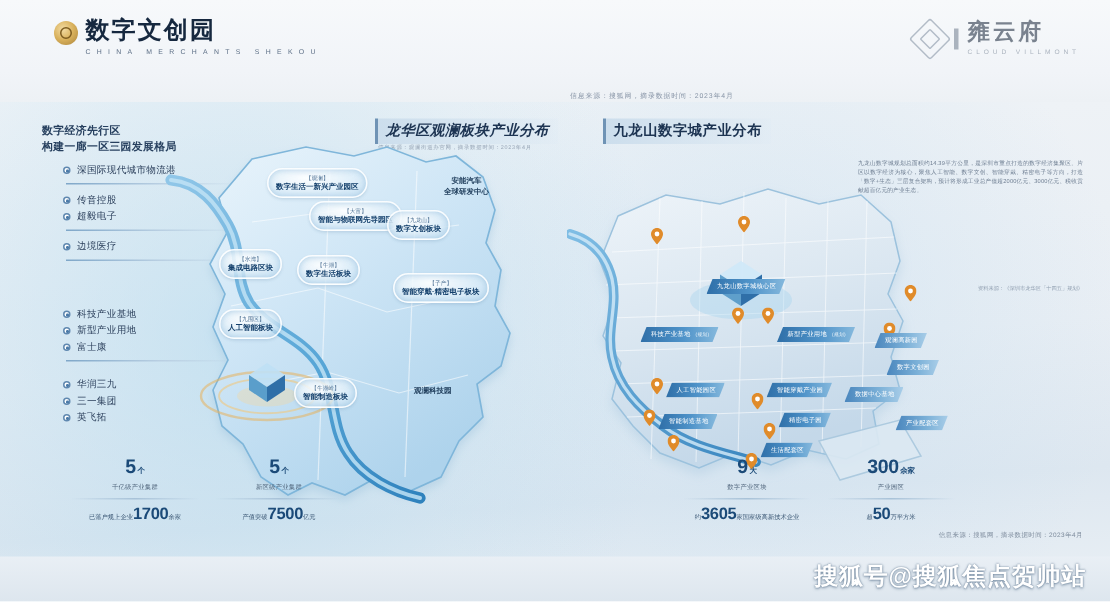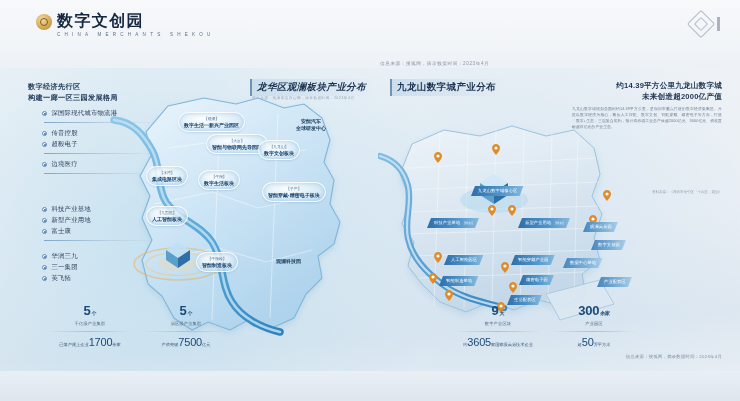--- a/index.html
+++ b/index.html
@@ -62,21 +62,21 @@
   
   .sec-head{
     position:absolute;font-size:9.5px;font-weight:bold;color:#1d3452;
     letter-spacing:.4px;white-space:nowrap;padding:2px 6px 2px 5px;
   }
   .sec-head.boxed{
     background:linear-gradient(90deg,rgba(203,221,236,.95) 0%,rgba(222,234,244,.25) 100%);
     border-left:2px solid #6f93b5;
   }
   #sec-longhua{left:250px;top:79px;font-style:italic;}
-  #sec-jiulong{left:390px;top:79px;}
+  #sec-jiulong{left:402px;top:79px;}
   .sec-note{
     position:absolute;font-size:3.6px;color:#94a2b3;letter-spacing:.5px;white-space:nowrap;
   }
   #note-longhua{left:252px;top:96px;}
 
   
   .intro{
     position:absolute;left:28px;top:82px;font-size:7.2px;font-weight:bold;
     color:#27405f;line-height:10.5px;letter-spacing:.3px;
   }
@@ -156,21 +156,21 @@
   .stat .big{
     font-size:13px;font-weight:bold;color:#1b4a78;line-height:14px;letter-spacing:-.2px;
   }
   .stat .big .unit{font-size:5px;font-weight:bold;margin-left:1px;}
   .stat .cap{font-size:4.2px;color:#54697f;margin-top:1px;letter-spacing:.2px;white-space:nowrap;}
   .stat .line{
     height:1px;margin:5px auto 4px;width:86px;
     background:linear-gradient(90deg,rgba(150,180,205,0),#a8c2d8,rgba(150,180,205,0));
   }
   .stat .foot{font-size:4.2px;color:#3c5875;white-space:nowrap;}
-  .stat .foot .num{font-size:11px;font-weight:normal;color:#1b4a78;letter-spacing:-.2px;}
+  .stat .foot .num{font-size:11px;font-weight:bold;color:#1b4a78;letter-spacing:-.2px;}
   .stat .foot .u{font-size:4.2px;color:#3c5875;}
 
   #stat1{left:44px;top:4px;width:92px;}
   #stat2{left:140px;top:4px;width:92px;}
   #stat3{left:452px;top:4px;width:92px;}
   #stat4{left:548px;top:4px;width:92px;}
 
   
   .source{
     position:absolute;right:18px;bottom:42px;
@@ -197,20 +197,24 @@
     <div class="logo-mark"></div>
     <div>
       <div class="logo-txt-main">数字文创园</div>
       <div class="logo-txt-sub">CHINA MERCHANTS SHEKOU</div>
     </div>
   </div>
 
   <div class="logo-right">
     <div class="lr-dia"></div>
     <div class="lr-bar"></div>
+    <div>
+      <div class="lr-name">雍云府</div>
+      <div class="lr-en">CLOUD VILLMONT</div>
+    </div>
   </div>
 
   <div class="headline-sub">信息来源：搜狐网，摘录数据时间：2023年4月</div>
 
   <div class="intro">
     <div>数字经济先行区</div>
     <div>构建一廊一区三园发展格局</div>
   </div>
 
   <div class="list">
@@ -537,24 +541,20 @@
   <div class="chip" style="left:439px;top:276px;">
     <span>智能制造基地</span>
   </div>
   <div class="chip lite" style="left:597px;top:277px;">
     <span>产业配套区</span>
   </div>
   <div class="chip" style="left:507px;top:295px;">
     <span>生活配套区</span>
   </div>
 
-  <div class="right-head">
-    <div>约14.39平方公里九龙山数字城</div>
-    <div>未来创造超2000亿产值</div>
-  </div>
   <div class="right-body">九龙山数字城规划总面积约14.39平方公里，是深圳市重点打造的数字经济集聚区。片区以数字经济为核心，聚焦人工智能、数字文创、智能穿戴、精密电子等方向，打造「数字+生态」三层复合架构，预计将形成工业总产值超2000亿元、3000亿元、税收贡献超百亿元的产业生态。</div>
   <div class="right-note">资料来源：《深圳市龙华区「十四五」规划》</div>
 
   <div class="statrow">
 
     <div class="stat" id="stat1">
       <div class="big"><span>5</span><span class="unit">个</span></div>
       <div class="cap">千亿级产业集群</div>
       <div class="line"></div>
       <div class="foot"><span>已落户规上企业</span><span class="num">1700</span><span class="u">余家</span></div>
@@ -577,14 +577,15 @@
     <div class="stat" id="stat4">
       <div class="big"><span>300</span><span class="unit">余家</span></div>
       <div class="cap">产业园区</div>
       <div class="line"></div>
       <div class="foot"><span>超</span><span class="num">50</span><span class="u">万平方米</span></div>
     </div>
   </div>
 
   <div class="source">信息来源：搜狐网，摘录数据时间：2023年4月</div>
   <div class="footbar"></div>
+  <div class="watermark">搜狐号@搜狐焦点贺帅站</div>
 
 </div>
 
 </body></html>

